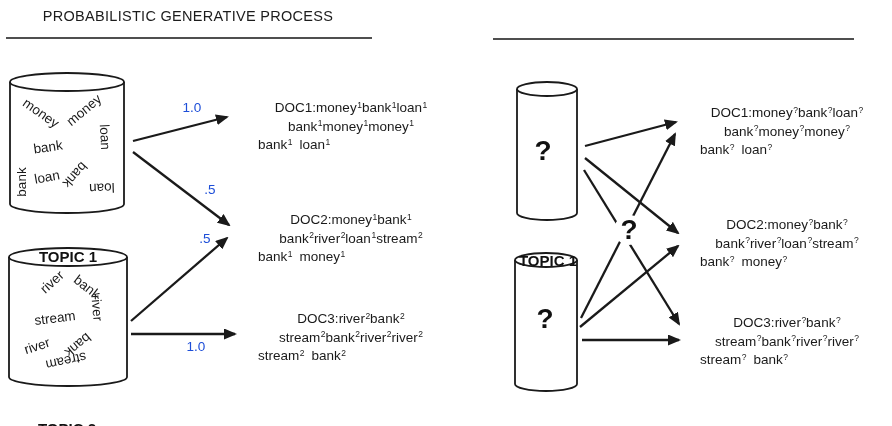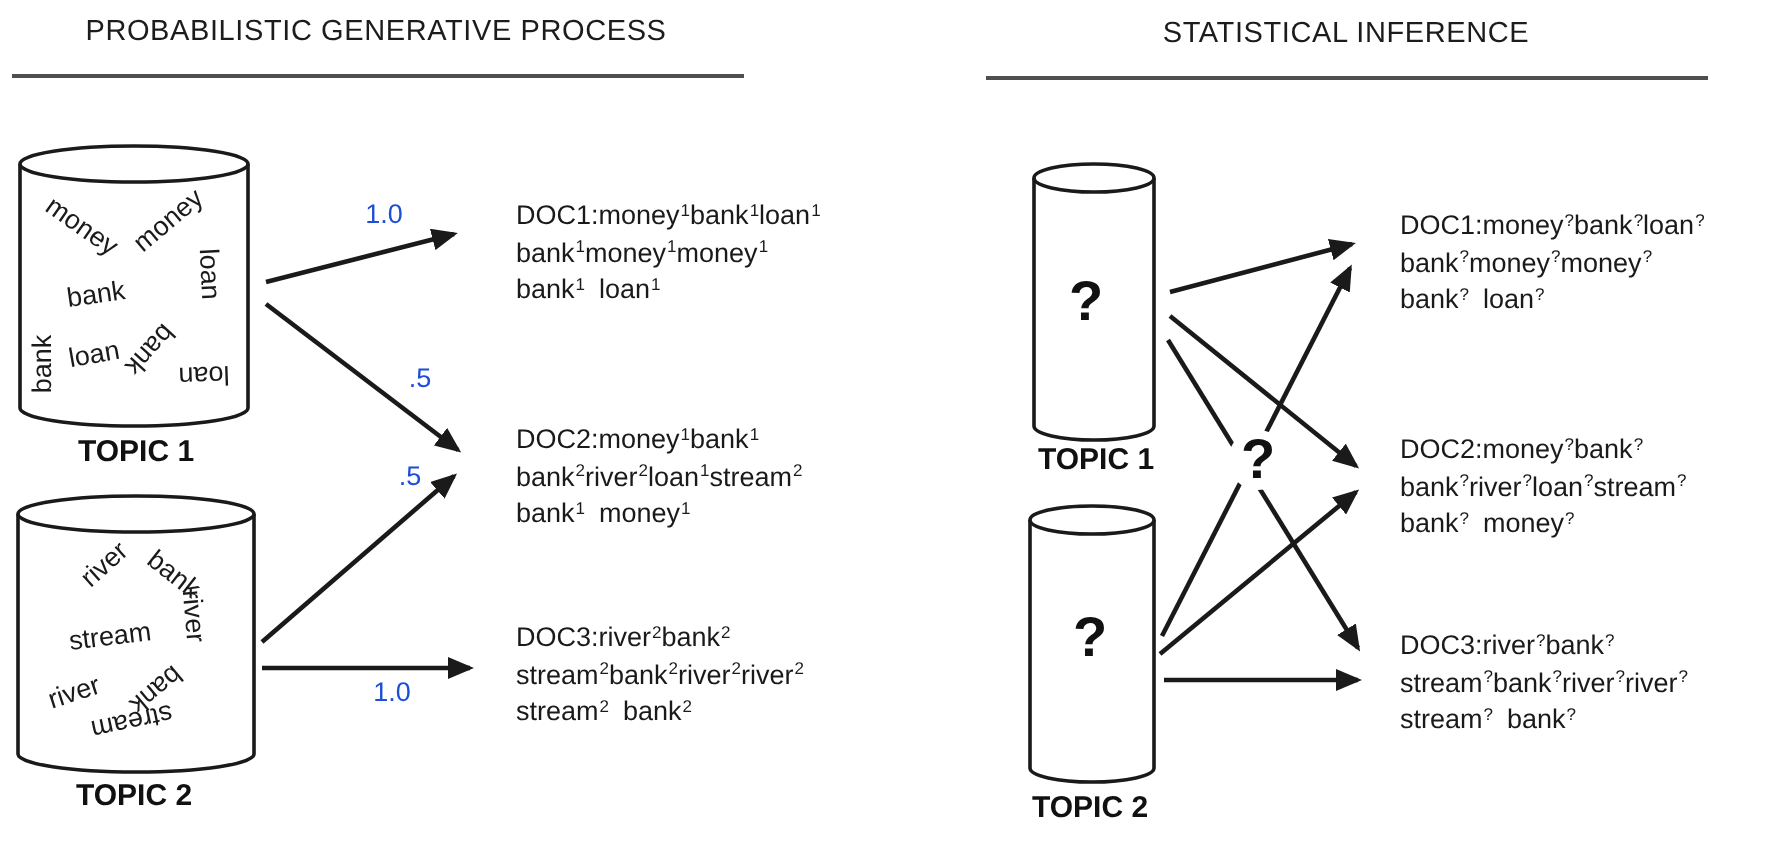--- a/index.html
+++ b/index.html
@@ -9,36 +9,35 @@
          white-space:nowrap;color:#1c1c1c;}
   .title-left{left:188px;top:8px;}
   .title-right{left:673px;top:9px;}
   .rule{position:absolute;height:2px;background:#4f4f4f;}
   .rule-left{left:6px;width:366px;top:37px;}
   .rule-right{left:493px;width:361px;top:38px;}
   #diagram{position:absolute;left:0;top:0;}
   #overlay{position:absolute;left:0;top:0;width:892px;height:426px;}
   .word{position:absolute;font-size:13.5px;white-space:nowrap;color:#1a1a1a;}
   .tlabel{position:absolute;transform:translate(-50%,-50%);font-weight:bold;font-size:15px;
-          white-space:nowrap;color:#111;}
+          white-space:nowrap;color:#111;margin-top:30px;}
   .plabel{position:absolute;transform:translate(-50%,-50%);font-size:13.5px;color:#1d4ed8;}
   .qmark{position:absolute;transform:translate(-50%,-50%);font-weight:bold;font-size:28px;color:#111;}
   .doc{position:absolute;font-size:13.5px;line-height:18.5px;color:#1a1a1a;}
   .dline{display:flex;white-space:nowrap;}
-  .dline.jst{justify-content:flex-start;}
+  .dline.jst{justify-content:center;}
   .dline.last{justify-content:flex-start;gap:7px;}
   .sup{font-size:8.5px;line-height:1;position:relative;top:-4.5px;margin-left:.5px;}
 </style>
 </head>
 <body>
 
 <div class="canvas">
   <div class="title title-left">PROBABILISTIC GENERATIVE PROCESS</div>
   <div class="rule rule-left"></div>
-  <div class="title title-right">STATISTICAL INFERENCE</div>
   <div class="rule rule-right"></div>
 
   <svg id="diagram" width="892" height="426" viewBox="0 0 892 426" xmlns="http://www.w3.org/2000/svg">
     <defs>
       <marker id="ah" markerUnits="userSpaceOnUse" markerWidth="13" markerHeight="11" refX="11" refY="5.5" orient="auto">
         <path d="M0,0 L13,5.5 L0,11 z" fill="#1a1a1a"></path>
       </marker>
     </defs>
   <path d="M 10 82 L 10 204 A 57 9 0 0 0 124 204 L 124 82" fill="#ffffff" stroke="#1a1a1a" stroke-width="1.8"></path>
       <ellipse cx="67" cy="82" rx="57" ry="9" fill="#ffffff" stroke="#1a1a1a" stroke-width="1.8"></ellipse>

